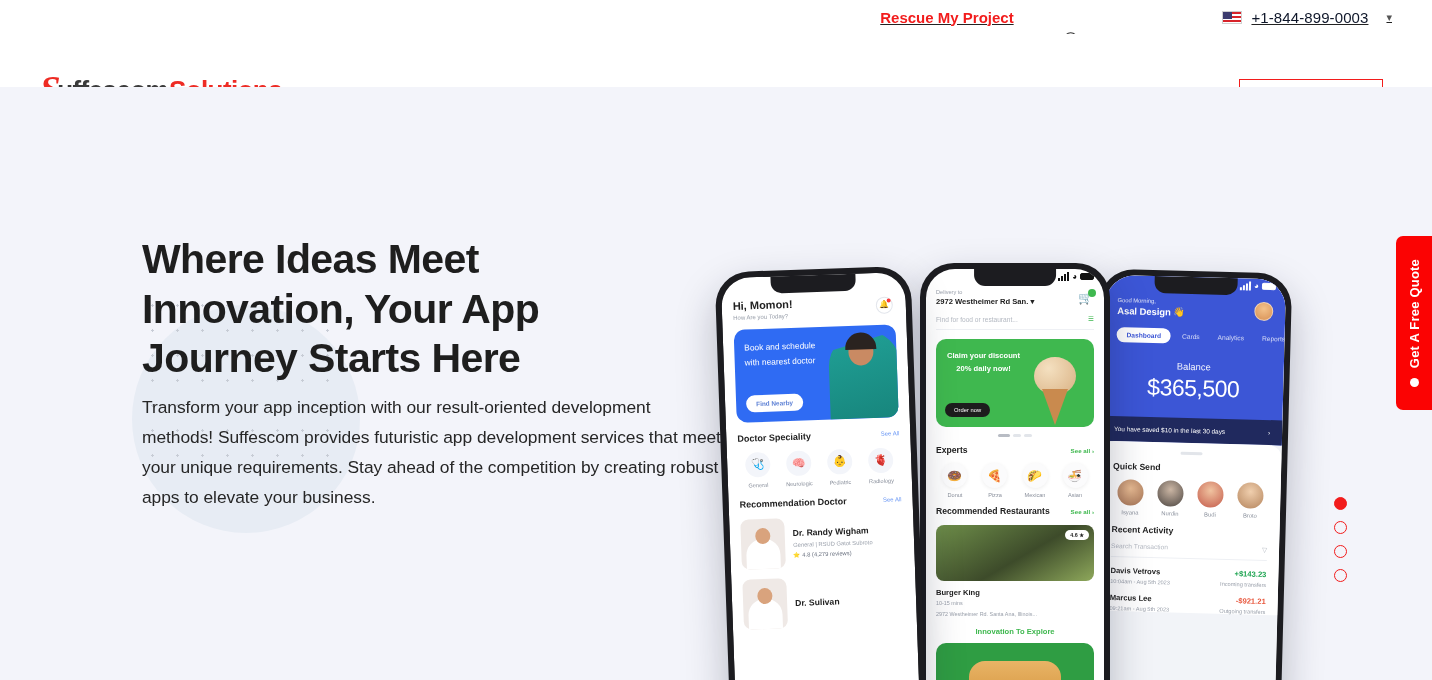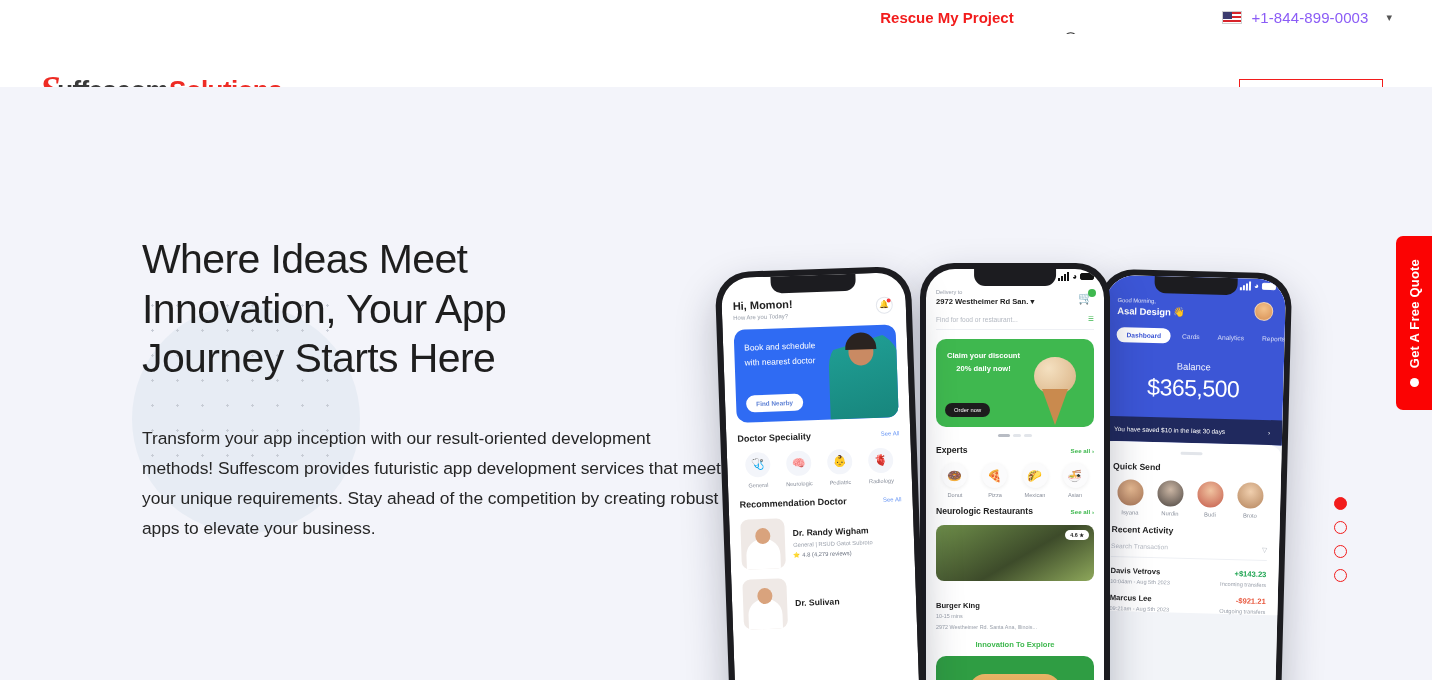--- a/index.html
+++ b/index.html
@@ -9,35 +9,35 @@
     background: #ffffff;
     color: #222;
     -webkit-font-smoothing: antialiased;
   }
   .page { position: relative; width: 1432px; height: 680px; overflow: hidden; }
 
   
   .topbar {
     position: absolute; top: 0; left: 0; width: 1432px; height: 34px;
     background: #fff;
-    display: flex; align-items: center; justify-content: flex-end;
+    display: flex; align-items: center; justify-content: flex-end; text-decoration: underline;
   }
   .topbar-inner { display: flex; align-items: center; height: 34px; padding-right: 40px; }
   .tb-item {
     display: flex; align-items: center; height: 34px;
     font-size: 14.5px; font-weight: 600; color: #2b2b2b;
     padding: 0 18px; cursor: pointer; white-space: nowrap;
   }
   .tb-rescue { color: #f21c1c; font-weight: 700; font-size: 15px; padding-right: 26px; }
   .tb-case {
     background: #fb0303; color: #fff; font-weight: 700; font-size: 14.5px;
     padding: 0 20px 0 16px; gap: 9px;
   }
   .tb-hire { gap: 9px; font-weight: 500; color: #1d1d1d; padding-left: 22px; margin-top: 47px; }
-  .tb-phone { gap: 9px; font-weight: 500; color: #8b5cf6; padding-left: 6px; padding-right: 6px;}
+  .tb-phone { gap: 9px; font-weight: 500; color: #0f172a; padding-left: 6px; padding-right: 6px;}
   .tb-phone .num { font-size: 15px; font-weight: 500; letter-spacing: .1px; }
   .caret { font-size: 11px; color: #555; margin-left: 12px; }
   .topbar-rule {
     position: absolute; top: 34px; left: 48px; width: 1344px; height: 1px;
     background: #e8e8e8;
   }
 
   
   .flag { width: 20px; height: 13px; position: relative; display: inline-block;
           border: 1px solid #d0d0d0; overflow: hidden; background:#fff; }
@@ -93,22 +93,22 @@
     position: absolute; left: 140px; top: 206px; width: 196px; height: 178px;
     background-image: radial-gradient(#c3c8d2 1.1px, transparent 1.2px);
     background-size: 25px 25px; opacity: .9; z-index: 2; pointer-events:none;
   }
   .hero-circle {
     position: absolute; left: 132px; top: 218px; width: 228px; height: 228px;
     border-radius: 50%; background: #e7ecf4; z-index: 1;
   }
   .hero-copy { position: absolute; left: 142px; top: 148px; width: 600px; z-index: 3; }
   h1.hero-title {
-    font-size: 41px; line-height: 1.21; font-weight: 400; color: #1e1e1e;
-    letter-spacing: -.6px; margin-bottom: 40px; white-space: pre-line;
+    font-size: 41px; line-height: 1.21; font-weight: 700; color: #1e1e1e;
+    letter-spacing: -.6px; margin-bottom: 9px; white-space: pre-line;
   }
   .hero-sub {
     font-size: 17.4px; line-height: 1.72; color: #262626; font-weight: 400;
     width: 580px; letter-spacing:-.05px;
   }
   .cta {
     margin-top: 32px; display: inline-flex; align-items: center; justify-content: center;
     background: #fb0303; color: #fff; font-weight: 700; font-size: 16.5px;
     height: 40px; padding: 0 24px; cursor: pointer; border: none;
     font-family: "Liberation Sans", sans-serif; letter-spacing:-.2px;
@@ -245,21 +245,21 @@
   .p2 .cat .cir{width:25px;height:25px;border-radius:50%;background:#fbfbfc;margin:0 auto 4px;
     display:flex;align-items:center;justify-content:center;font-size:12px;box-shadow:0 1px 4px rgba(0,0,0,.07);}
   .p2 .cat .lb{font-size:5.6px;color:#8a909c;}
   .p2 .rests{display:flex;gap:7px;margin-top:9px;}
   .p2 .rest{flex:1;}
   .p2 .rest .img{height:56px;border-radius:8px;position:relative;overflow:hidden;}
   .p2 .rest:nth-child(1) .img{background:linear-gradient(150deg,#6f8f4a,#3d4b2a 55%,#8ea85b);}
   .p2 .rest:nth-child(2) .img{background:linear-gradient(150deg,#d88a3a,#8a3f1e 60%,#e0a85a);}
   .p2 .rest .badge{position:absolute;top:5px;right:5px;background:#fff;border-radius:8px;padding:2px 5px;
     font-size:5.4px;font-weight:700;}
-  .p2 .rest .nm{font-size:7.6px;font-weight:700;margin-top:20px;}
+  .p2 .rest .nm{font-size:7.6px;font-weight:700;margin-top:7px;}
   .p2 .rest .mt{font-size:5.4px;color:#9aa0ab;margin-top:3px;line-height:1.4;}
   .p2 .explore{margin-top:9px;text-align:center;font-size:7.6px;font-weight:700;color:#3fb84f;
     position:relative;}
   .p2 .burger{margin-top:7px;height:46px;border-radius:10px;background:#2f9d43;position:relative;overflow:hidden;}
   .p2 .burger .b{position:absolute;left:50%;transform:translateX(-50%);bottom:-8px;width:92px;height:36px;
     border-radius:16px 16px 6px 6px;background:linear-gradient(180deg,#e8b466,#d99a45);}
 
   
   .p3 { height:100%;background:#f2f4f8;position:relative;font-size:7px;color:#fff; }
   .p3 .top{background:#3c56d6;padding:22px 12px 30px;position:relative;}
@@ -517,21 +517,21 @@
               </div>
               <div class="cat">
                 <div class="cir">
                     <span>🍜</span>
                   </div>
                 <div class="lb">Asian</div>
               </div>
             </div>
 
             <div class="sect">
-              <span class="t">Neurologic Restaurants</span>
+              <span class="t">Recommended Restaurants</span>
               <span class="a"><span>See all</span> ›</span>
             </div>
             <div class="rests">
               <div class="rest">
                 <div class="img">
                   <span class="badge"><span>4.6</span> ★</span>
                 </div>
                 <div class="nm">Burger King</div>
                 <div class="mt">10-15 mins</div>
                 <div class="mt">2972 Westheimer Rd. Santa Ana, Illinois...</div>

